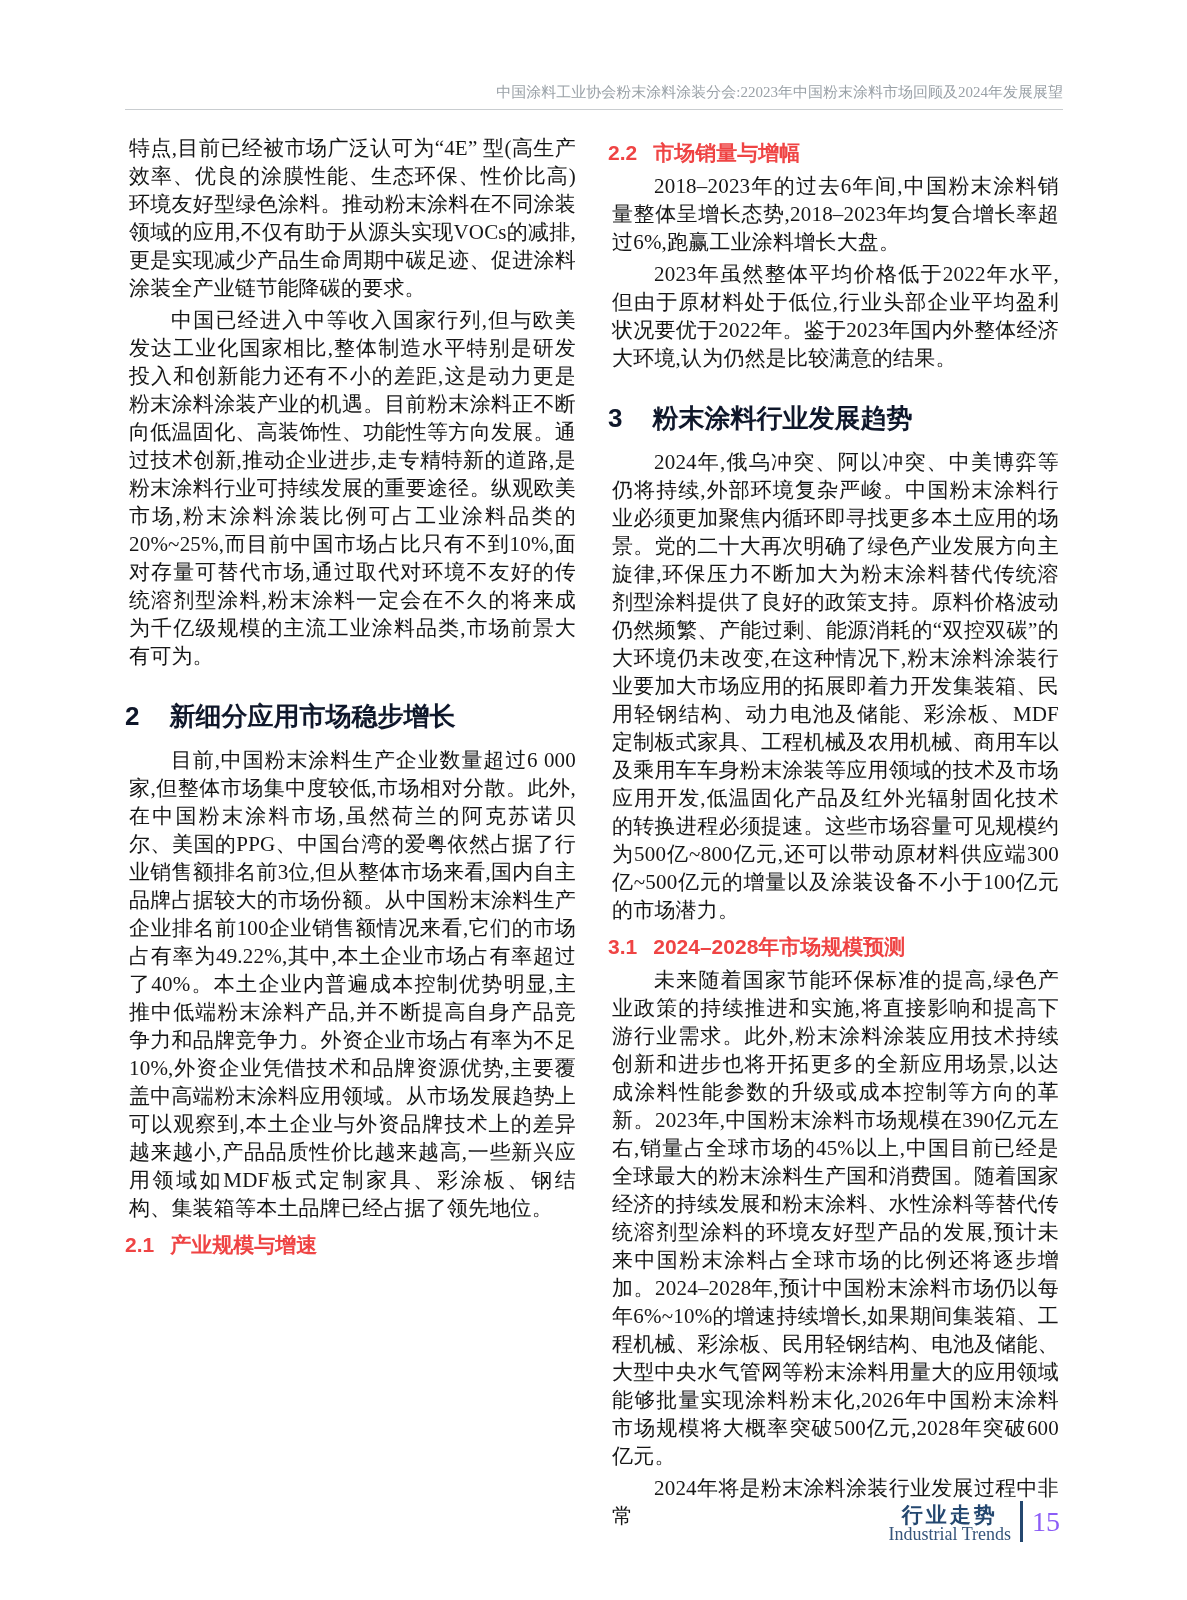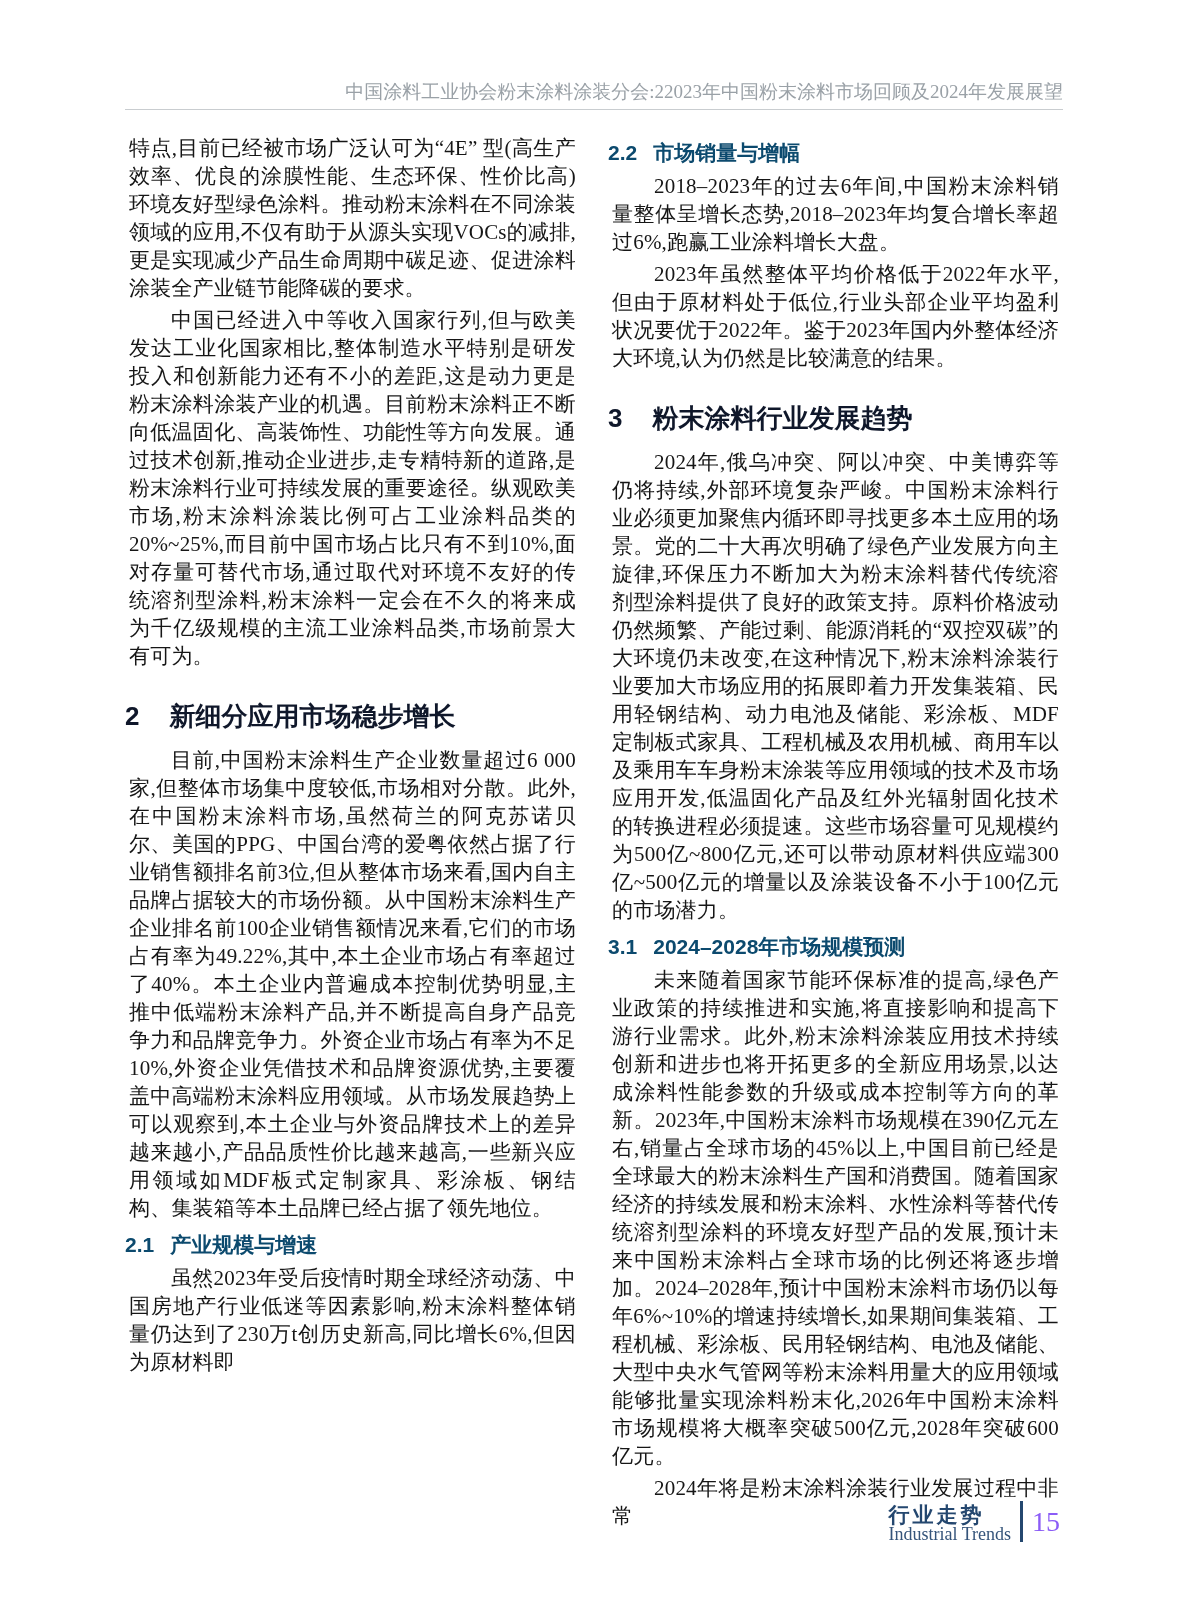--- a/index.html
+++ b/index.html
@@ -7,21 +7,21 @@
     position:relative;
     width:1187px; height:1600px;
     background:#ffffff;
     font-family:"Liberation Serif","DejaVu Serif",serif;
     color:#161616;
     overflow:hidden;
   }
   .running-head {
     position:absolute; top:82px; left:125px; width:938px;
     text-align:right;
-    font-size:19px; line-height:20px;
+    font-size:15px; line-height:20px;
     color:#9aa1a7;
   }
   .head-rule {
     position:absolute; top:109px; left:125px; width:938px; height:1px;
     background:#c9cdd0;
   }
   .columns {
     position:absolute; top:130px; left:125px; width:938px;
     display:flex; gap:28px; align-items:flex-start;
   }
@@ -41,28 +41,28 @@
     font-weight:bold;
     font-size:26px; line-height:32px;
     color:#0f172a;
   }
   h2.sec-h2 .sec-num { margin-right:30px; }
   h3.sec-h3 {
     margin:10px 0 6px 0;
     font-family:"Liberation Sans","DejaVu Sans",sans-serif;
     font-weight:bold;
     font-size:21px; line-height:26px;
-    color:#0c4a6e;
+    color:#ef4444;
   }
   h3.sec-h3 .sec-num { margin-right:16px; }
   .footer {
     position:absolute; top:1501px; right:127px;
     display:flex; align-items:stretch;
   }
-  .footer-label { text-align:left; padding-top:2px; }
+  .footer-label { text-align:center; padding-top:2px; }
   .footer-cn {
     font-family:"Liberation Sans","DejaVu Sans",sans-serif;
     font-weight:bold;
     font-size:21px; line-height:23px;
     letter-spacing:3px;
     color:#24476f;
   }
   .footer-en {
     font-family:"Liberation Serif","DejaVu Serif",serif;
     font-size:18px; line-height:16px;
@@ -88,21 +88,20 @@
 
   <div class="head-rule"></div>
 
   <div class="columns">
     <div class="col">
         <p class="body-p no-indent">特点,目前已经被市场广泛认可为“4E” 型(高生产效率、优良的涂膜性能、生态环保、性价比高)环境友好型绿色涂料。推动粉末涂料在不同涂装领域的应用,不仅有助于从源头实现VOCs的减排,更是实现减少产品生命周期中碳足迹、促进涂料涂装全产业链节能降碳的要求。</p>
         <p class="body-p">中国已经进入中等收入国家行列,但与欧美发达工业化国家相比,整体制造水平特别是研发投入和创新能力还有不小的差距,这是动力更是粉末涂料涂装产业的机遇。目前粉末涂料正不断向低温固化、高装饰性、功能性等方向发展。通过技术创新,推动企业进步,走专精特新的道路,是粉末涂料行业可持续发展的重要途径。纵观欧美市场,粉末涂料涂装比例可占工业涂料品类的20%~25%,而目前中国市场占比只有不到10%,面对存量可替代市场,通过取代对环境不友好的传统溶剂型涂料,粉末涂料一定会在不久的将来成为千亿级规模的主流工业涂料品类,市场前景大有可为。</p>
         <h2 class="sec-h2"><span class="sec-num">2</span><span>新细分应用市场稳步增长</span></h2>
         <p class="body-p">目前,中国粉末涂料生产企业数量超过6 000家,但整体市场集中度较低,市场相对分散。此外,在中国粉末涂料市场,虽然荷兰的阿克苏诺贝尔、美国的PPG、中国台湾的爱粤依然占据了行业销售额排名前3位,但从整体市场来看,国内自主品牌占据较大的市场份额。从中国粉末涂料生产企业排名前100企业销售额情况来看,它们的市场占有率为49.22%,其中,本土企业市场占有率超过了40%。本土企业内普遍成本控制优势明显,主推中低端粉末涂料产品,并不断提高自身产品竞争力和品牌竞争力。外资企业市场占有率为不足10%,外资企业凭借技术和品牌资源优势,主要覆盖中高端粉末涂料应用领域。从市场发展趋势上可以观察到,本土企业与外资品牌技术上的差异越来越小,产品品质性价比越来越高,一些新兴应用领域如MDF板式定制家具、彩涂板、钢结构、集装箱等本土品牌已经占据了领先地位。</p>
         <h3 class="sec-h3"><span class="sec-num">2.1</span><span>产业规模与增速</span></h3>
-        <p class="body-p">虽然2023年受后疫情时期全球经济动荡、中国房地产行业低迷等因素影响,粉末涂料整体销量仍达到了230万t创历史新高,同比增长6%,但因为原材料即</p>
       </div>
     <div class="col">
         <h3 class="sec-h3"><span class="sec-num">2.2</span><span>市场销量与增幅</span></h3>
         <p class="body-p">2018–2023年的过去6年间,中国粉末涂料销量整体呈增长态势,2018–2023年均复合增长率超过6%,跑赢工业涂料增长大盘。</p>
         <p class="body-p">2023年虽然整体平均价格低于2022年水平,但由于原材料处于低位,行业头部企业平均盈利状况要优于2022年。鉴于2023年国内外整体经济大环境,认为仍然是比较满意的结果。</p>
         <h2 class="sec-h2"><span class="sec-num">3</span><span>粉末涂料行业发展趋势</span></h2>
         <p class="body-p">2024年,俄乌冲突、阿以冲突、中美博弈等仍将持续,外部环境复杂严峻。中国粉末涂料行业必须更加聚焦内循环即寻找更多本土应用的场景。党的二十大再次明确了绿色产业发展方向主旋律,环保压力不断加大为粉末涂料替代传统溶剂型涂料提供了良好的政策支持。原料价格波动仍然频繁、产能过剩、能源消耗的“双控双碳”的大环境仍未改变,在这种情况下,粉末涂料涂装行业要加大市场应用的拓展即着力开发集装箱、民用轻钢结构、动力电池及储能、彩涂板、MDF定制板式家具、工程机械及农用机械、商用车以及乘用车车身粉末涂装等应用领域的技术及市场应用开发,低温固化产品及红外光辐射固化技术的转换进程必须提速。这些市场容量可见规模约为500亿~800亿元,还可以带动原材料供应端300亿~500亿元的增量以及涂装设备不小于100亿元的市场潜力。</p>
         <h3 class="sec-h3"><span class="sec-num">3.1</span><span>2024–2028年市场规模预测</span></h3>
         <p class="body-p">未来随着国家节能环保标准的提高,绿色产业政策的持续推进和实施,将直接影响和提高下游行业需求。此外,粉末涂料涂装应用技术持续创新和进步也将开拓更多的全新应用场景,以达成涂料性能参数的升级或成本控制等方向的革新。2023年,中国粉末涂料市场规模在390亿元左右,销量占全球市场的45%以上,中国目前已经是全球最大的粉末涂料生产国和消费国。随着国家经济的持续发展和粉末涂料、水性涂料等替代传统溶剂型涂料的环境友好型产品的发展,预计未来中国粉末涂料占全球市场的比例还将逐步增加。2024–2028年,预计中国粉末涂料市场仍以每年6%~10%的增速持续增长,如果期间集装箱、工程机械、彩涂板、民用轻钢结构、电池及储能、大型中央水气管网等粉末涂料用量大的应用领域能够批量实现涂料粉末化,2026年中国粉末涂料市场规模将大概率突破500亿元,2028年突破600亿元。</p>
         <p class="body-p">2024年将是粉末涂料涂装行业发展过程中非常</p>

